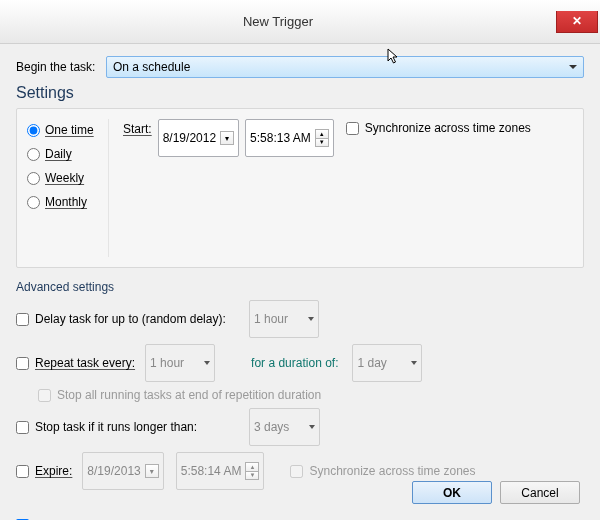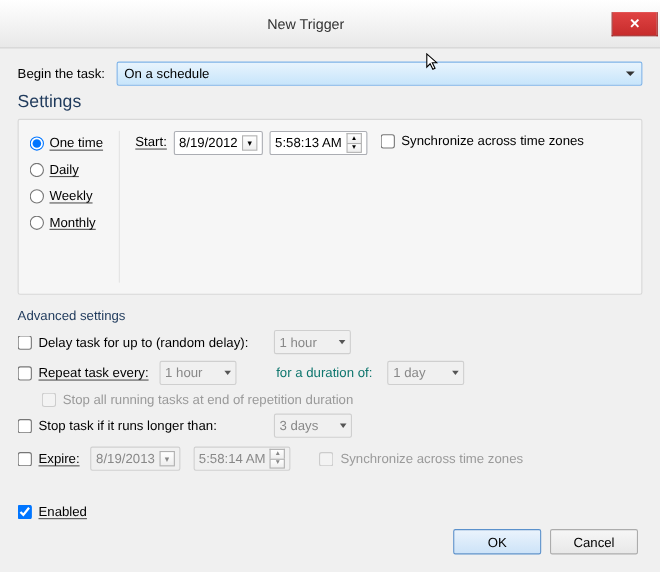--- a/index.html
+++ b/index.html
@@ -75,21 +75,21 @@
     
     .freq-col { display: flex; flex-direction: column; gap: 10px; padding: 4px 4px 4px 0; border-right: 1px solid #e4e4e4; min-width:82px;}
     .freq-item { display: flex; align-items: center; gap: 5px; cursor: pointer; }
     .freq-item input[type=radio] { margin:0; }
     .underline { text-decoration: underline; text-decoration-color: #555; text-underline-offset: 2px; }
     
     .start-col { display: flex; align-items: flex-start; gap: 6px; flex-wrap: wrap; }
     .inline-lbl { padding-top: 3px; }
     
     .combo, .date-input, .time-input {
-      height: 22px;
+      height: 38px;
       background: white;
       border: 1px solid #abadb3;
       display: inline-flex;
       align-items: center;
       padding: 0 4px;
       position: relative;
       border-radius: 2px;
     }
     .combo.disabled, .date-input.disabled, .time-input.disabled { background:#f0f0f0; color:#888; border-color:#cfcfcf;}
     .combo { min-width: 70px; padding-right: 30px; cursor: pointer; }
@@ -137,21 +137,21 @@
     }
     .btn {
       min-width: 80px;
       height: 23px;
       border: 1px solid #acacac;
       background: linear-gradient(#f6f6f6,#e8e8e8);
       border-radius: 2px;
       cursor: pointer;
       display:flex;align-items:center;justify-content:center;
     }
-    .btn.primary { border-color:#5b91cc; background:linear-gradient(#eaf3fc,#cde3f8);}
+    .btn.primary { border-color:#5b91cc; background:linear-gradient(#eaf3fc,#cde3f8);font-weight:bold;}
     
     .cursor-ptr {
       position: absolute;
       top: 48px; left: 387px;
       width: 14px; height: 18px;
       pointer-events: none;
     }
   </style>
 </head>
 <body>

